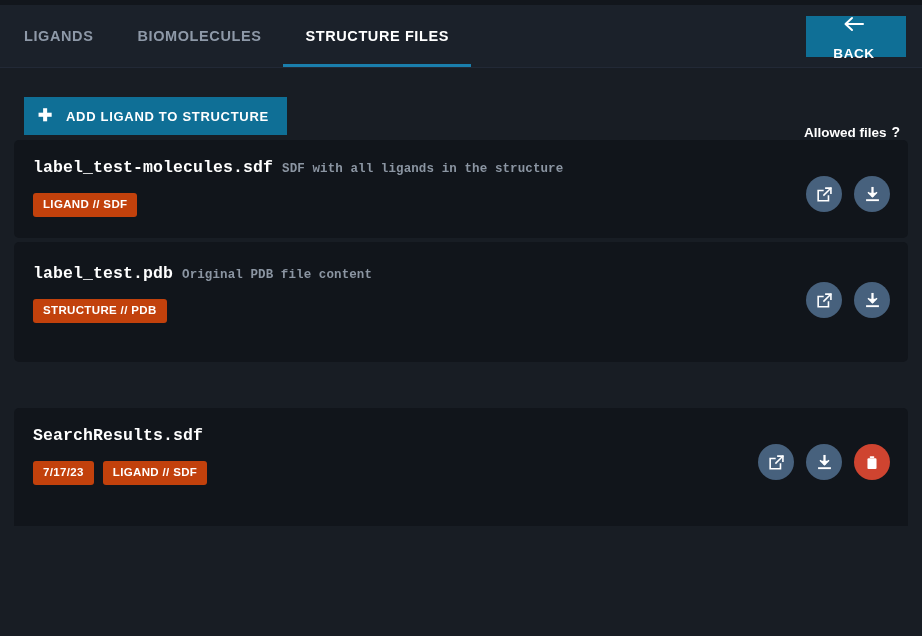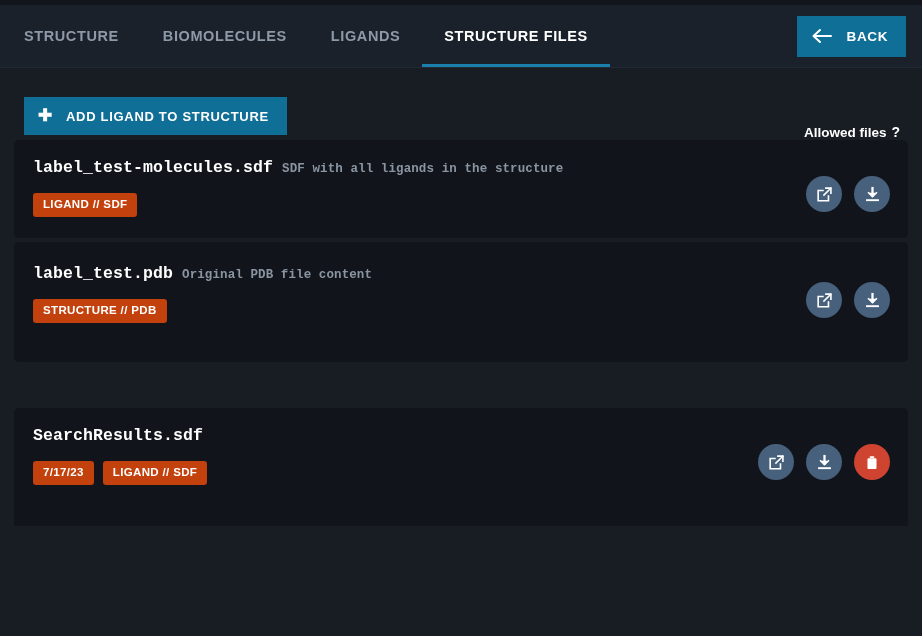--- a/index.html
+++ b/index.html
@@ -66,20 +66,21 @@
     min-width: 100px;
     padding: 0 18px 0 14px;
     display: flex;
     align-items: center;
     gap: 14px;
     font-size: 13.5px;
     font-weight: bold;
     letter-spacing: 0.6px;
     cursor: pointer;
     font-family: "Liberation Sans", sans-serif;
+    flex-direction: column;
   }
   .back-btn svg { display: block; }
   
   .content {
     padding: 0 14px;
   }
   .toolbar-row {
     display: flex;
     align-items: center;
     justify-content: space-between;
@@ -207,27 +208,24 @@
   }
 </style>
 </head>
 <body>
 
 <div class="top-strip"></div>
 
 <div class="tabbar">
   <div class="tabs">
     <div class="tab">
-      <span>STRUCTURE</span>
+      <span>LIGANDS</span>
     </div>
     <div class="tab">
       <span>BIOMOLECULES</span>
-    </div>
-    <div class="tab">
-      <span>LIGANDS</span>
     </div>
     <div class="tab active">
       <span>STRUCTURE FILES</span>
     </div>
   </div>
   <button class="back-btn">
     <span>
       <svg width="22" height="16" viewBox="0 0 22 16" fill="none" stroke="#ffffff" stroke-width="2" stroke-linecap="round" stroke-linejoin="round">
         <path d="M20 8 H3"></path>
         <path d="M9 2 L2.5 8 L9 14"></path>

